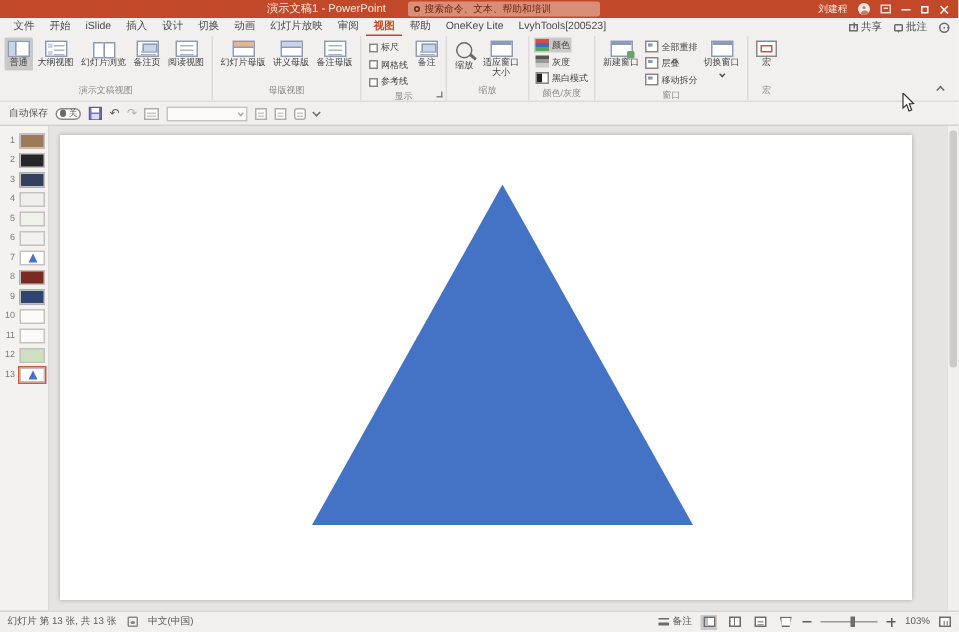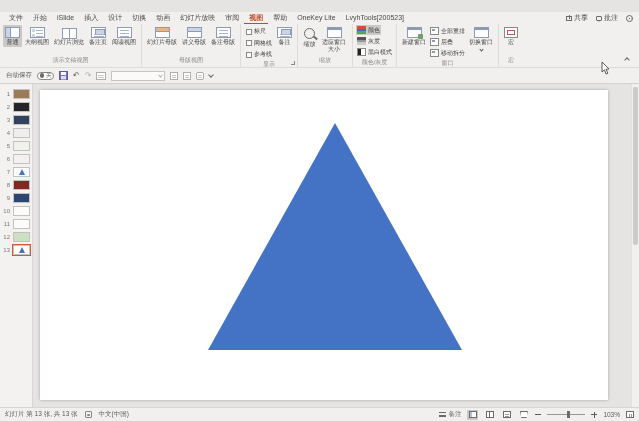--- a/index.html
+++ b/index.html
@@ -139,20 +139,35 @@
   .fit-icon::after { content:""; position:absolute; inset:1.5px; border:1px dotted #9a9896; }
 
   
   .cursor { position:absolute; left:601px; top:62px; width:9px; height:13px; pointer-events:none; z-index:50; }
 </style>
 </head>
 <body>
 
 <div class="app">
 
+  <div class="titlebar">
+    <div class="tb-title">演示文稿1 - PowerPoint</div>
+    <div class="search-pill">
+      <span class="mag"></span>
+      <span>搜索命令、文本、帮助和培训</span>
+    </div>
+    <div class="tb-right">
+      <span class="tb-user">刘建程</span>
+      <span class="avatar"></span>
+      <span class="rdo-icon"></span>
+      <span class="win-min"></span>
+      <span class="win-max"></span>
+      <span class="win-x"></span>
+    </div>
+  </div>
 
   <div class="tabrow">
     <div class="tabs">
         <div class="tab"><span>文件</span></div>
         <div class="tab"><span>开始</span></div>
         <div class="tab"><span>iSlide</span></div>
         <div class="tab"><span>插入</span></div>
         <div class="tab"><span>设计</span></div>
         <div class="tab"><span>切换</span></div>
         <div class="tab"><span>动画</span></div>

